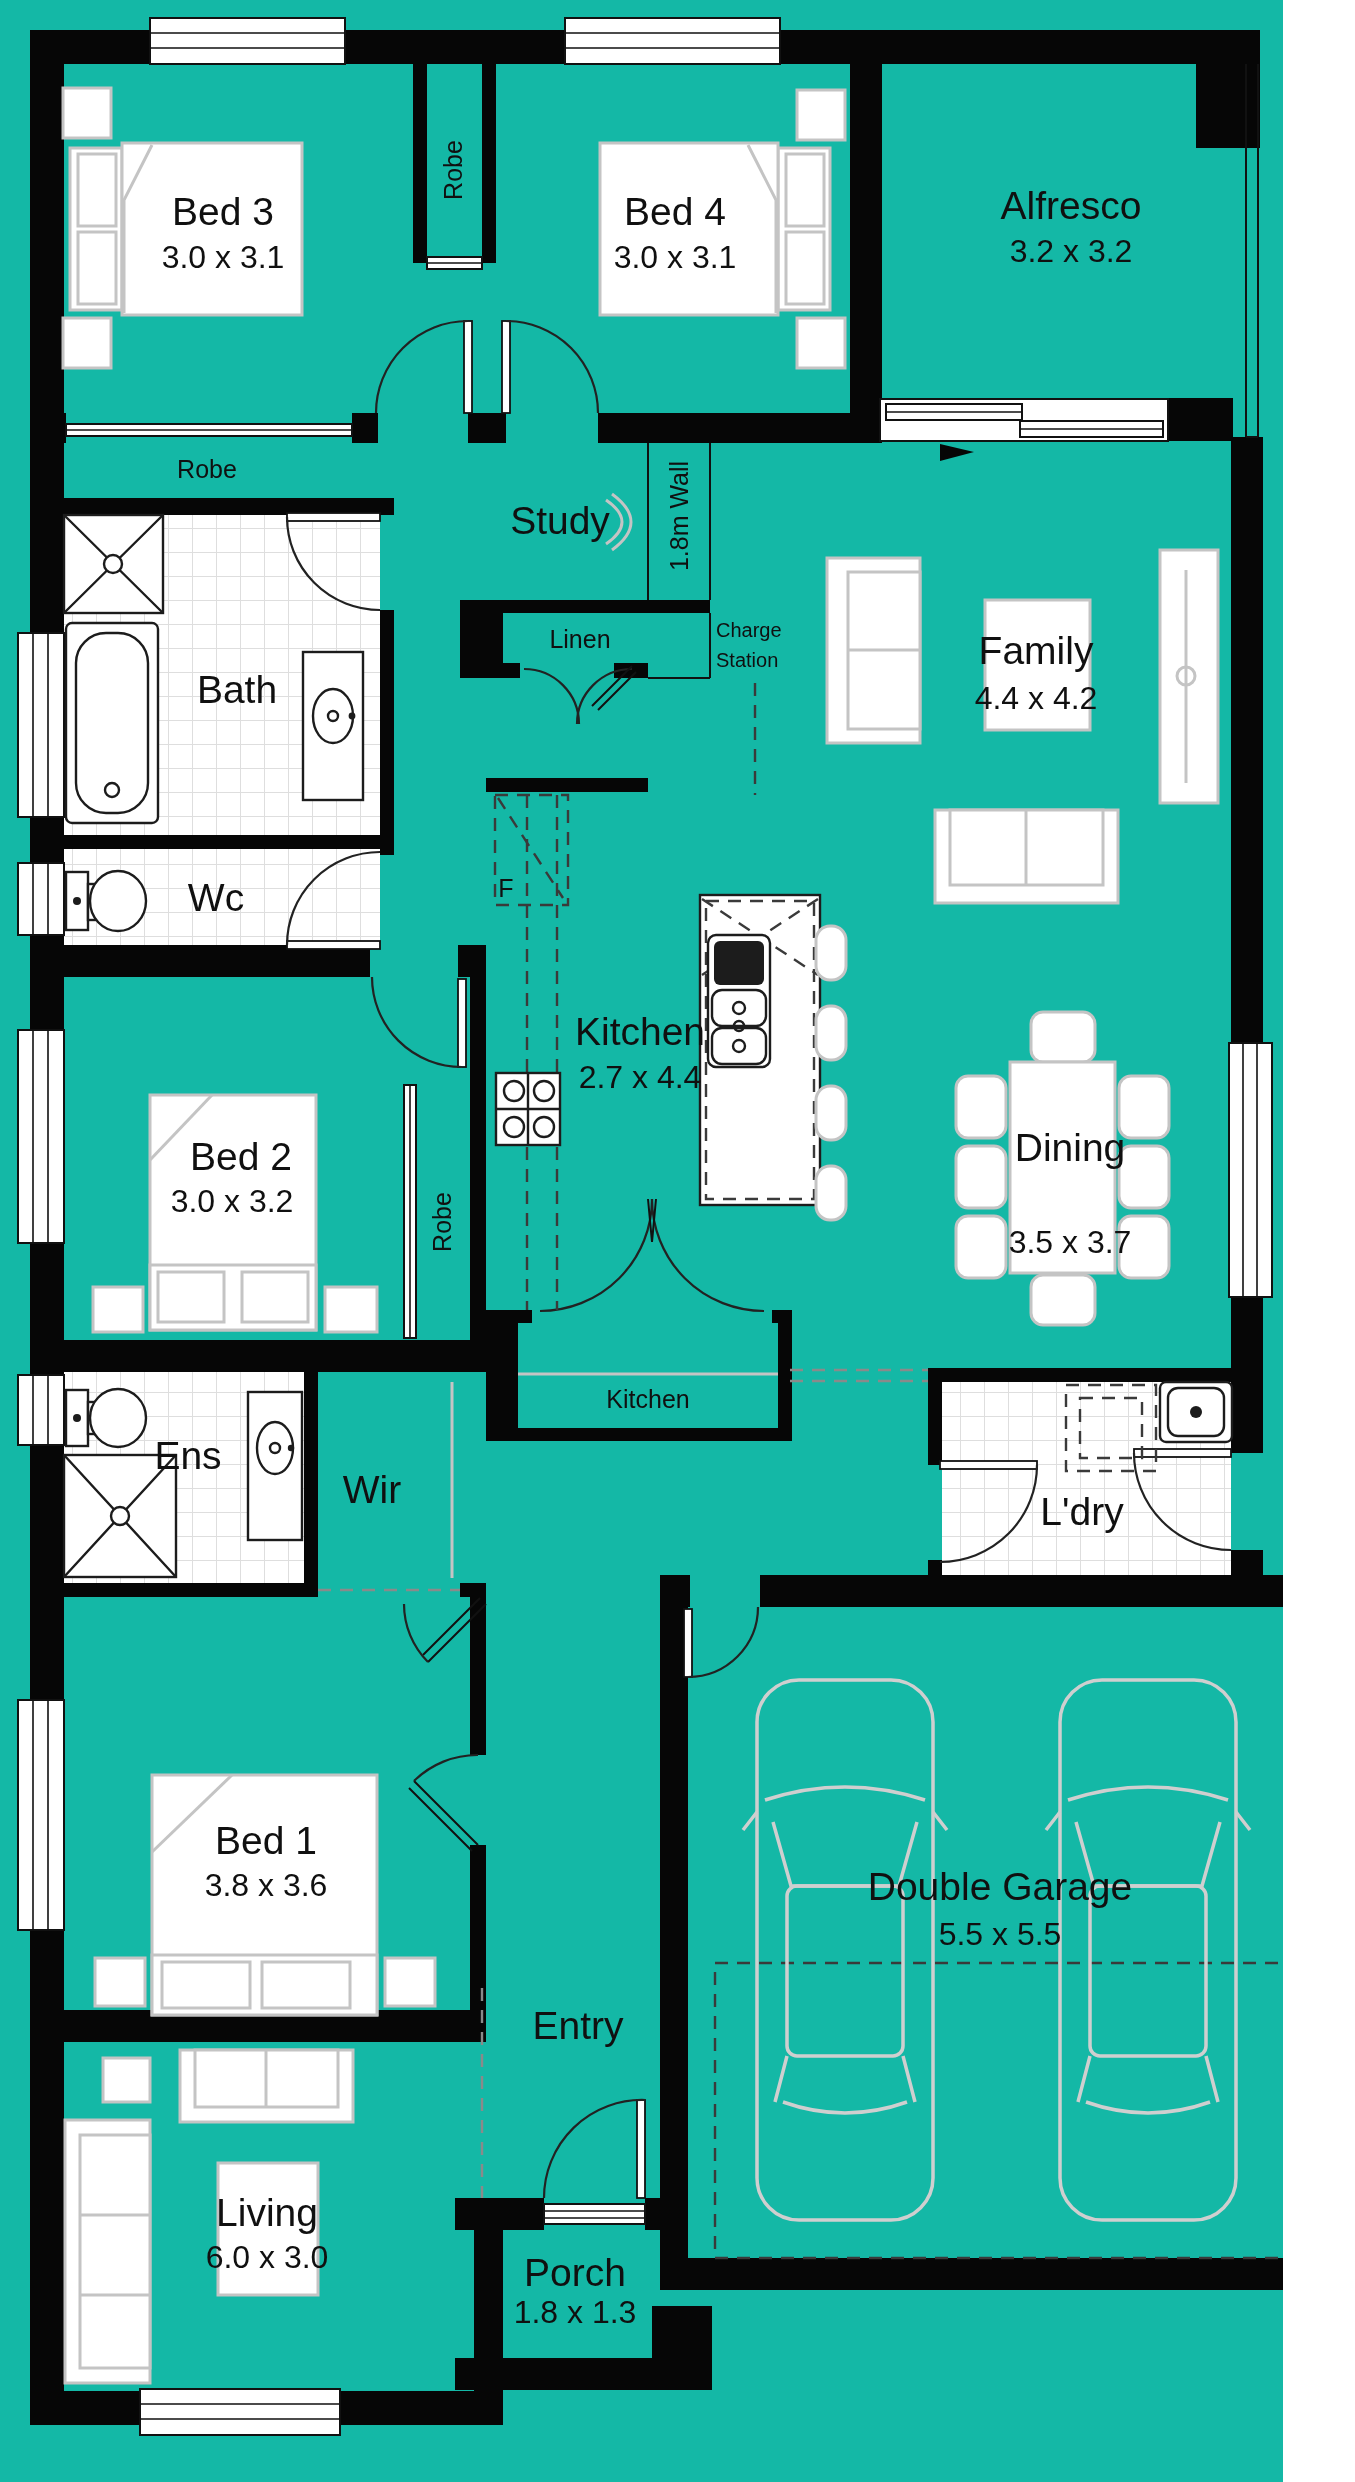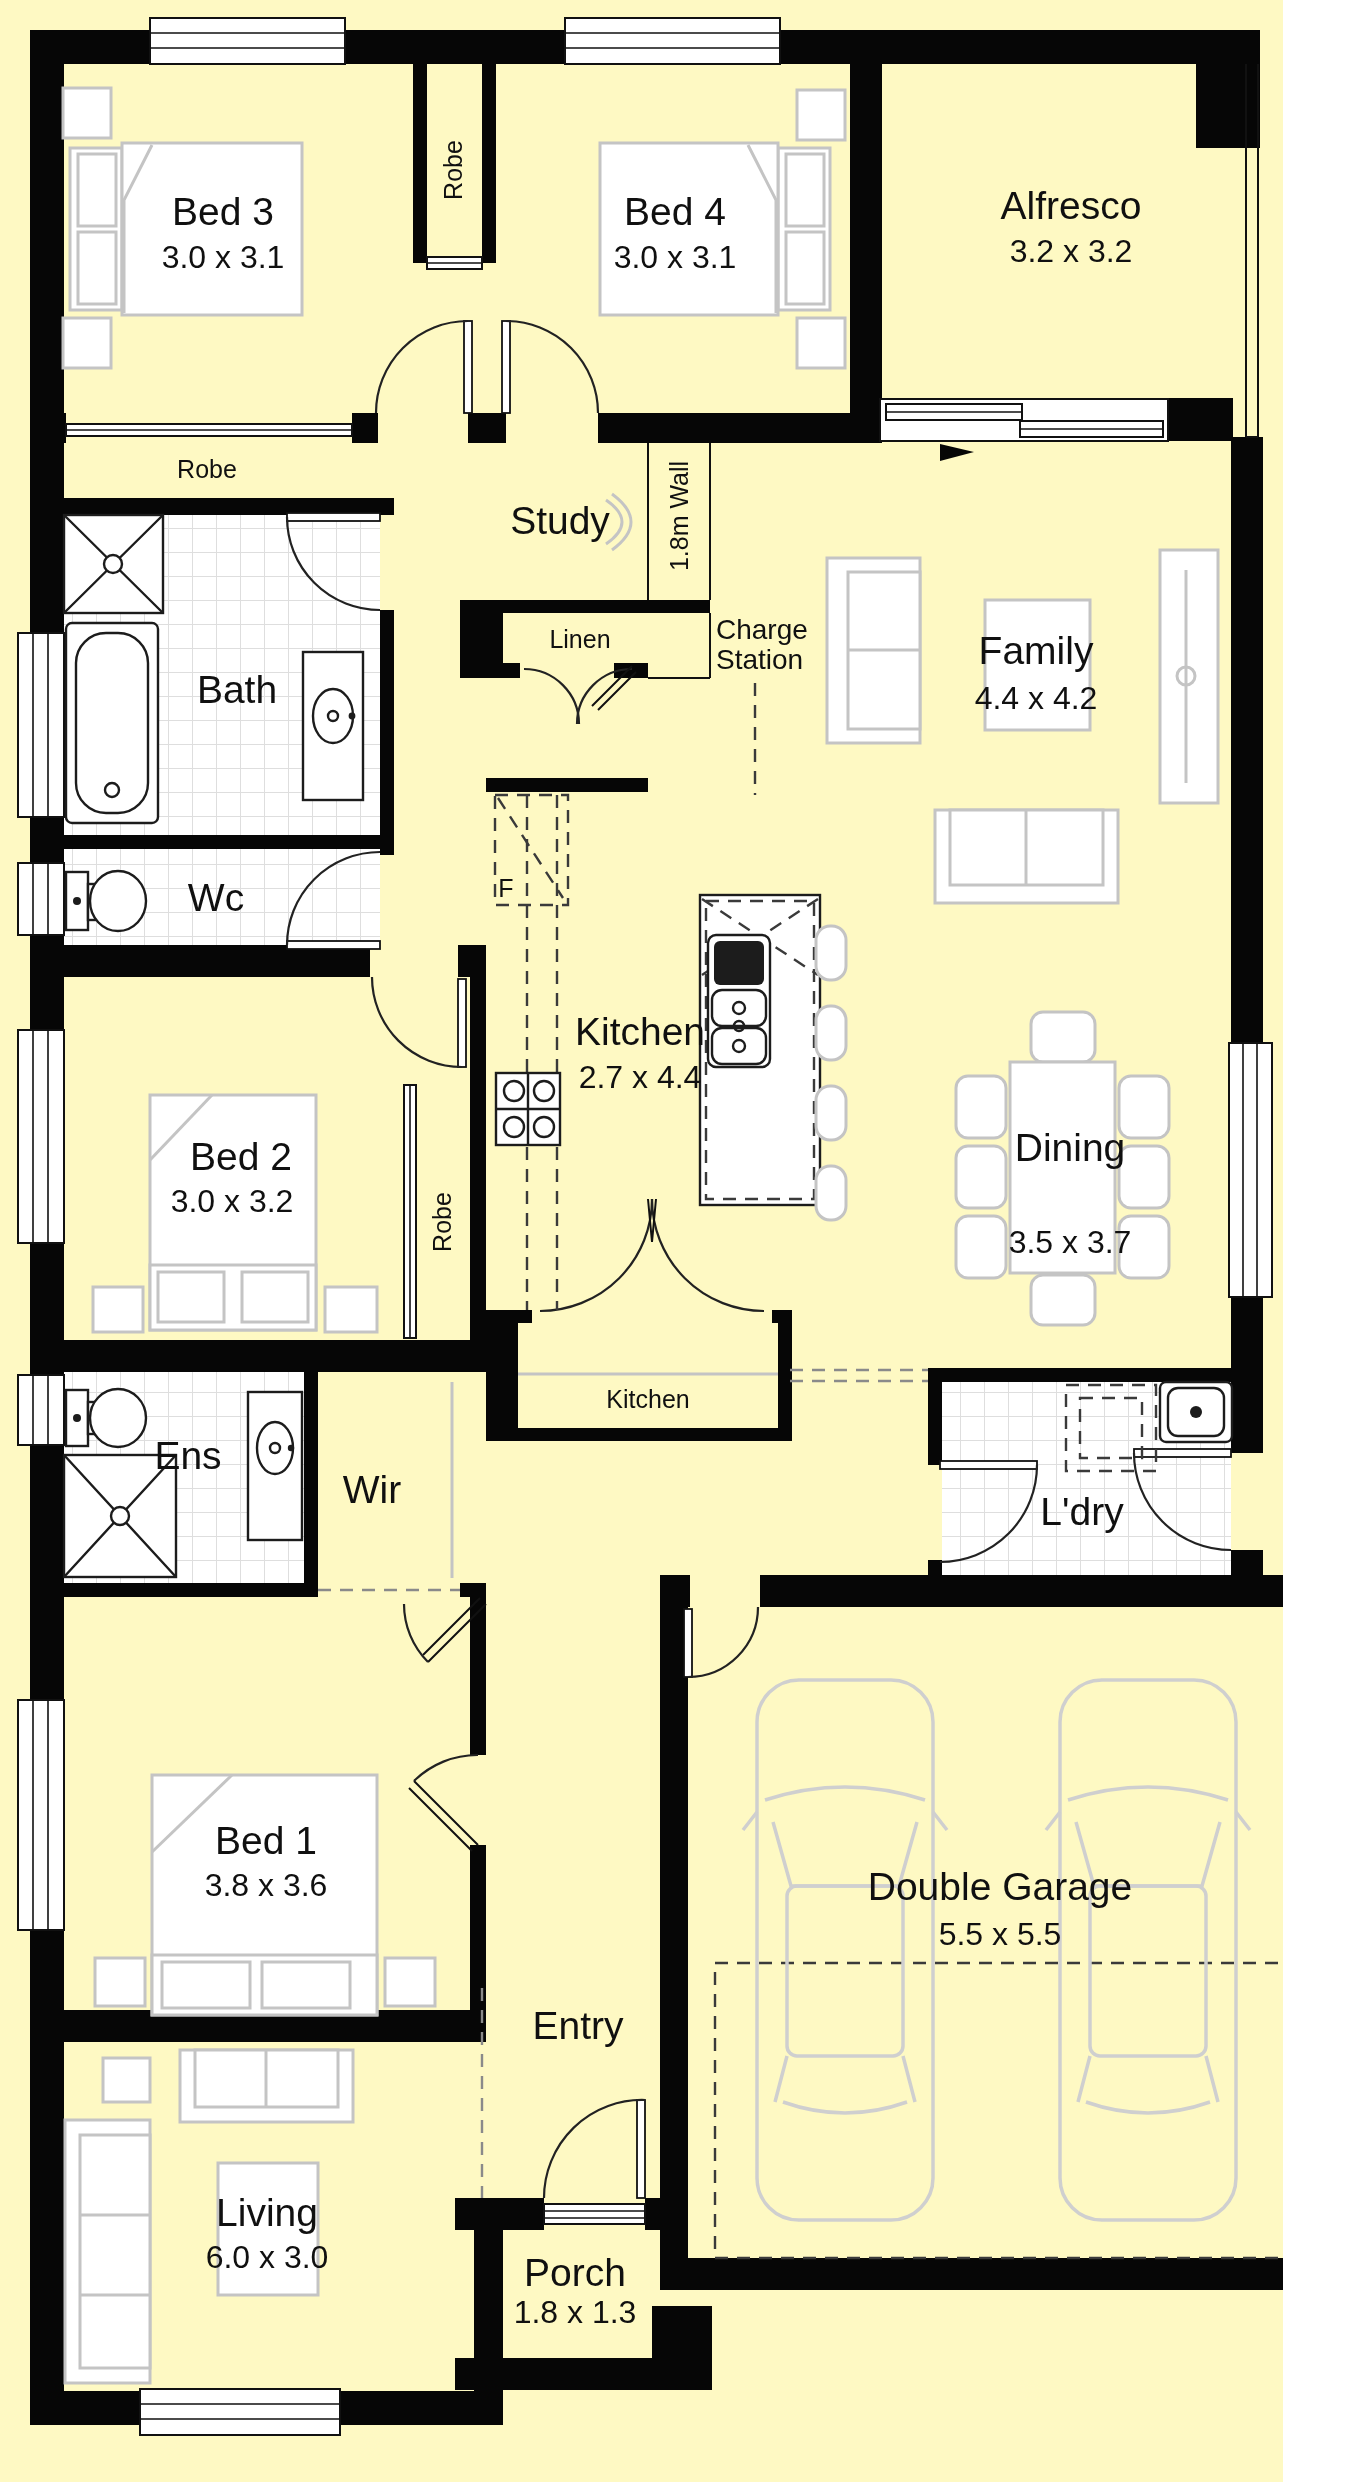--- a/index.html
+++ b/index.html
@@ -1,26 +1,26 @@
 <!DOCTYPE html>
 <html><head>
 <meta charset="utf-8">
 <style>
   html,body{margin:0;padding:0;background:#fff;}
-  .stage{position:relative;width:1283px;height:2482px;background:#fef9c3;overflow:hidden;
+  .stage{position:relative;width:1283px;height:2482px;background:#14b8a6;overflow:hidden;
          font-family:"Liberation Sans", sans-serif;}
   svg{position:absolute;left:0;top:0;}
   .labels{position:absolute;left:0;top:0;width:100%;height:100%;}
   .lbl{position:absolute;transform:translate(-50%,-50%);white-space:nowrap;color:#101010;
        text-align:center;line-height:1.04;}
   .lbl.v{transform:translate(-50%,-50%) rotate(-90deg);}
   .room{font-size:39px;}
   .dims{font-size:32px;}
   .small{font-size:25px;}
-  .lblleft{position:absolute;transform:none;text-align:left;color:#101010;font-size:28px;line-height:30px;white-space:nowrap;}
+  .lblleft{position:absolute;transform:none;text-align:left;color:#101010;font-size:20px;line-height:30px;white-space:nowrap;}
   
   .wall{fill:#060606;stroke:none;}
   .fix{fill:#ffffff;stroke:#1c1c1c;stroke-width:2.4;}
   .fixline{fill:none;stroke:#1c1c1c;stroke-width:2.4;}
   .furn{fill:#ffffff;stroke:#c4c4c4;stroke-width:3;}
   .furnline{fill:none;stroke:#c4c4c4;stroke-width:3;}
   .win{fill:#ffffff;stroke:#111;stroke-width:2;}
   .winline{stroke:#111;stroke-width:1.6;fill:none;}
   .arc{fill:none;stroke:#222;stroke-width:2.2;}
   .leaf{fill:#ffffff;stroke:#111;stroke-width:1.8;}

